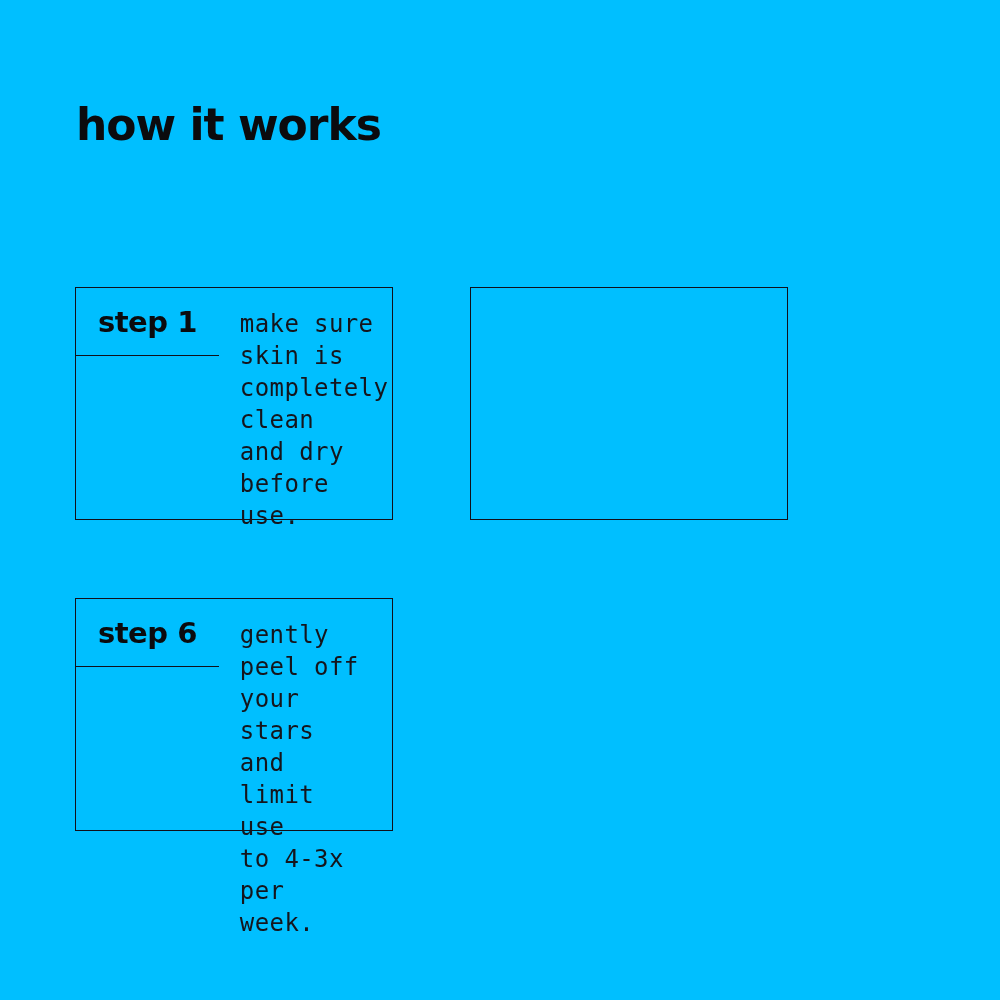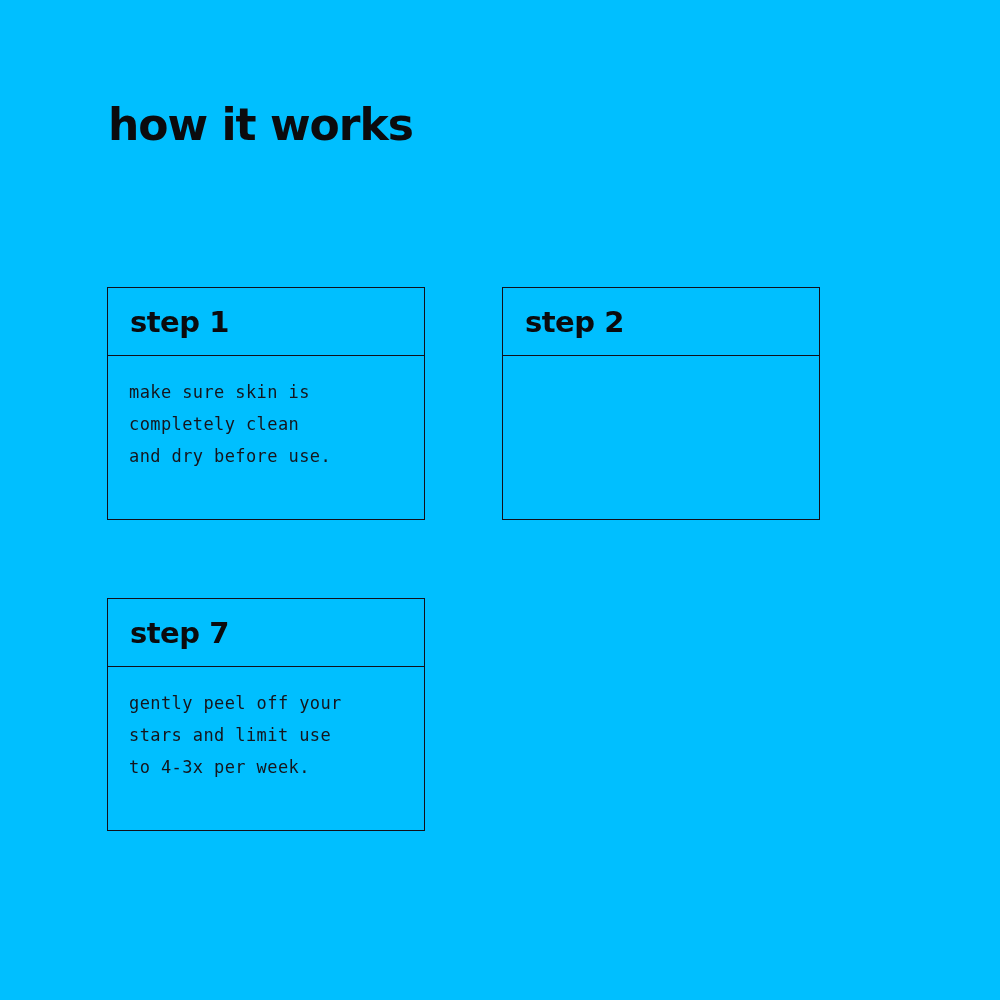--- a/index.html
+++ b/index.html
@@ -10,21 +10,20 @@
     width: 1000px;
     height: 1000px;
     background: #00BFFF;
     position: relative;
     overflow: hidden;
     font-family: "DejaVu Sans", sans-serif;
   }
   .canvas {
     position: absolute;
     inset: 0;
-    margin-left: 32px;
   }
   .title {
     position: absolute;
     left: 76px;
     top: 103px;
     margin: 0;
     font-size: 44px;
     font-weight: bold;
     letter-spacing: -1px;
     color: #0b0b0e;
@@ -37,21 +36,21 @@
     display: grid;
     grid-template-columns: 318px 318px;
     grid-template-rows: 233px 233px;
     column-gap: 77px;
     row-gap: 78px;
   }
   .card {
     border: 1.5px solid #10101a;
     box-sizing: border-box;
     display: flex;
-    flex-direction: column;
+    flex-direction: row;
     background: transparent;
   }
   .card-header {
     height: 68px;
     box-sizing: border-box;
     border-bottom: 1.5px solid #10101a;
     display: flex;
     align-items: center;
     padding: 0 22px;
     flex: 0 0 auto;
@@ -59,21 +58,21 @@
   .step-label {
     font-size: 29px;
     font-weight: bold;
     letter-spacing: -0.5px;
     color: #0b0b0e;
   }
   .card-body {
     flex: 1 1 auto;
     padding: 20px 20px 0 21px;
     font-family: "DejaVu Sans Mono", "Liberation Mono", monospace;
-    font-size: 17px;
+    font-size: 24px;
     letter-spacing: 0.4px;
     line-height: 32px;
     color: #15151c;
     white-space: pre-line;
   }
 </style>
 </head>
 <body>
 
 <div class="canvas">
@@ -85,29 +84,26 @@
     <section class="card">
       <header class="card-header">
         <span class="step-label">step 1</span>
       </header>
       <div class="card-body">make sure skin is
 completely clean
 and dry before use.</div>
     </section>
 
     <section class="card">
-      <header class="card-header">
-        <span class="step-label">step 2</span>
-      </header>
     </section>
 
 
     <section class="card">
       <header class="card-header">
-        <span class="step-label">step 7</span>
+        <span class="step-label">step 6</span>
       </header>
       <div class="card-body">gently peel off your
 stars and limit use
 to 4-3x per week.</div>
     </section>
 
   </div>
 </div>
 
 </body></html>

